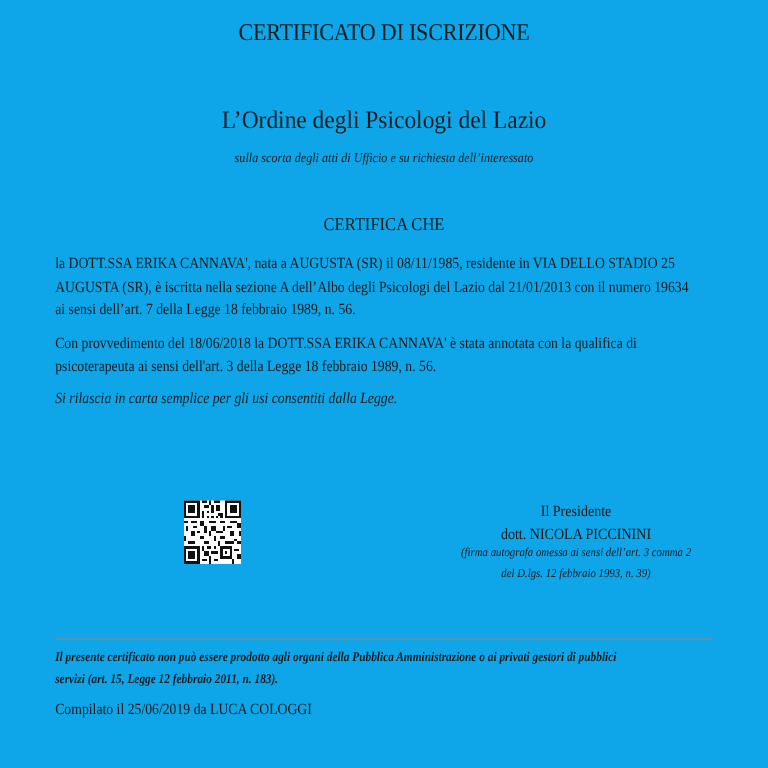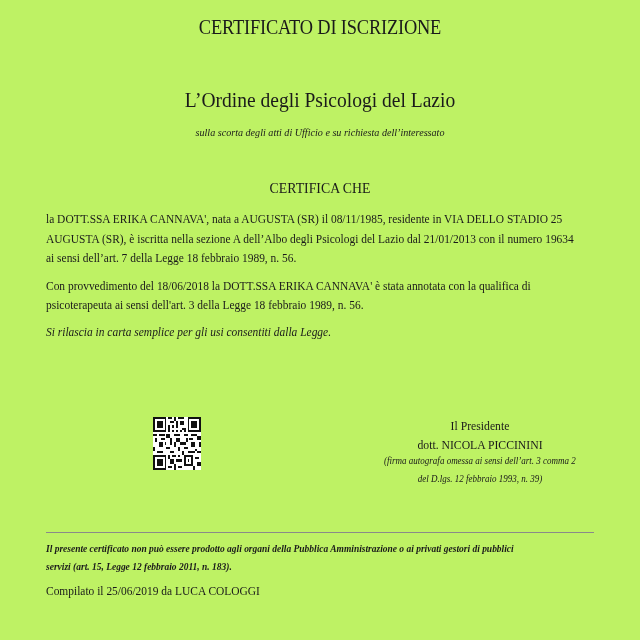--- a/index.html
+++ b/index.html
@@ -12,21 +12,21 @@
       height: 640px;
       position: relative;
       overflow: hidden;
       font-family: "Liberation Serif", "DejaVu Serif", serif;
       color: #1a1a1a;
     }
     .page {
       position: absolute;
       left: 0; top: 0;
       width: 640px; height: 640px;
-      background: #bef264;
+      background: #0ea5e9;
     }
     .abs {
       position: absolute;
       white-space: nowrap;
     }
     .center {
       left: 0;
       width: 640px;
       text-align: center;
     }

